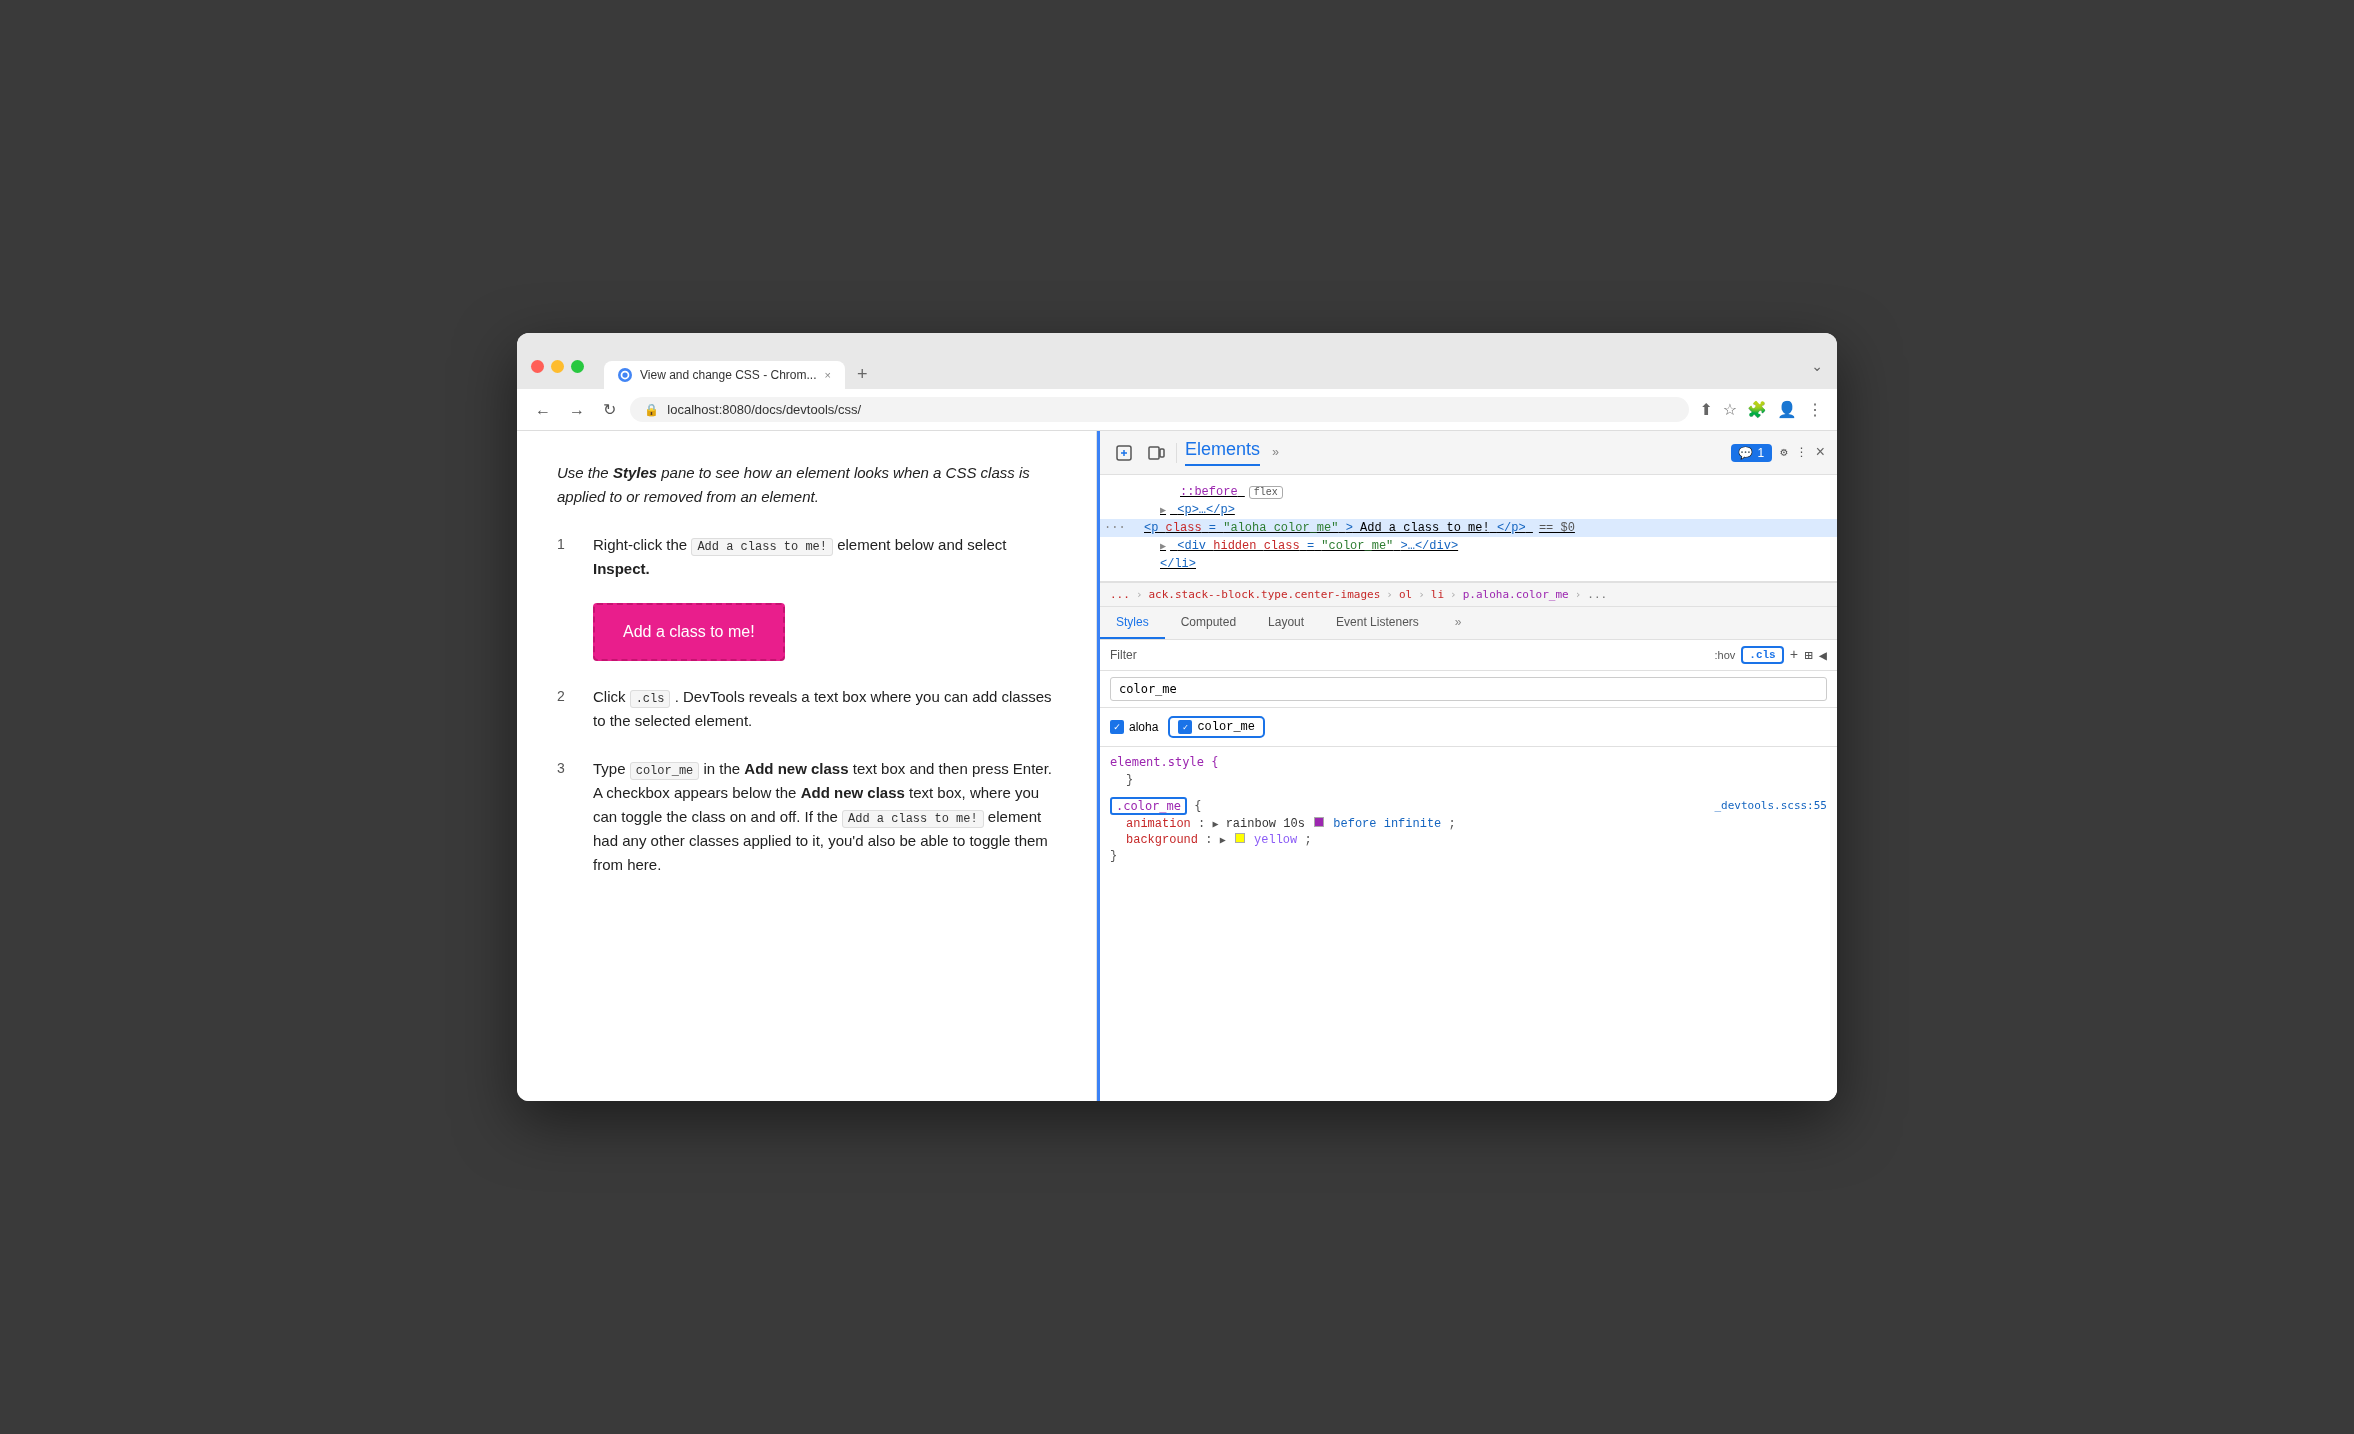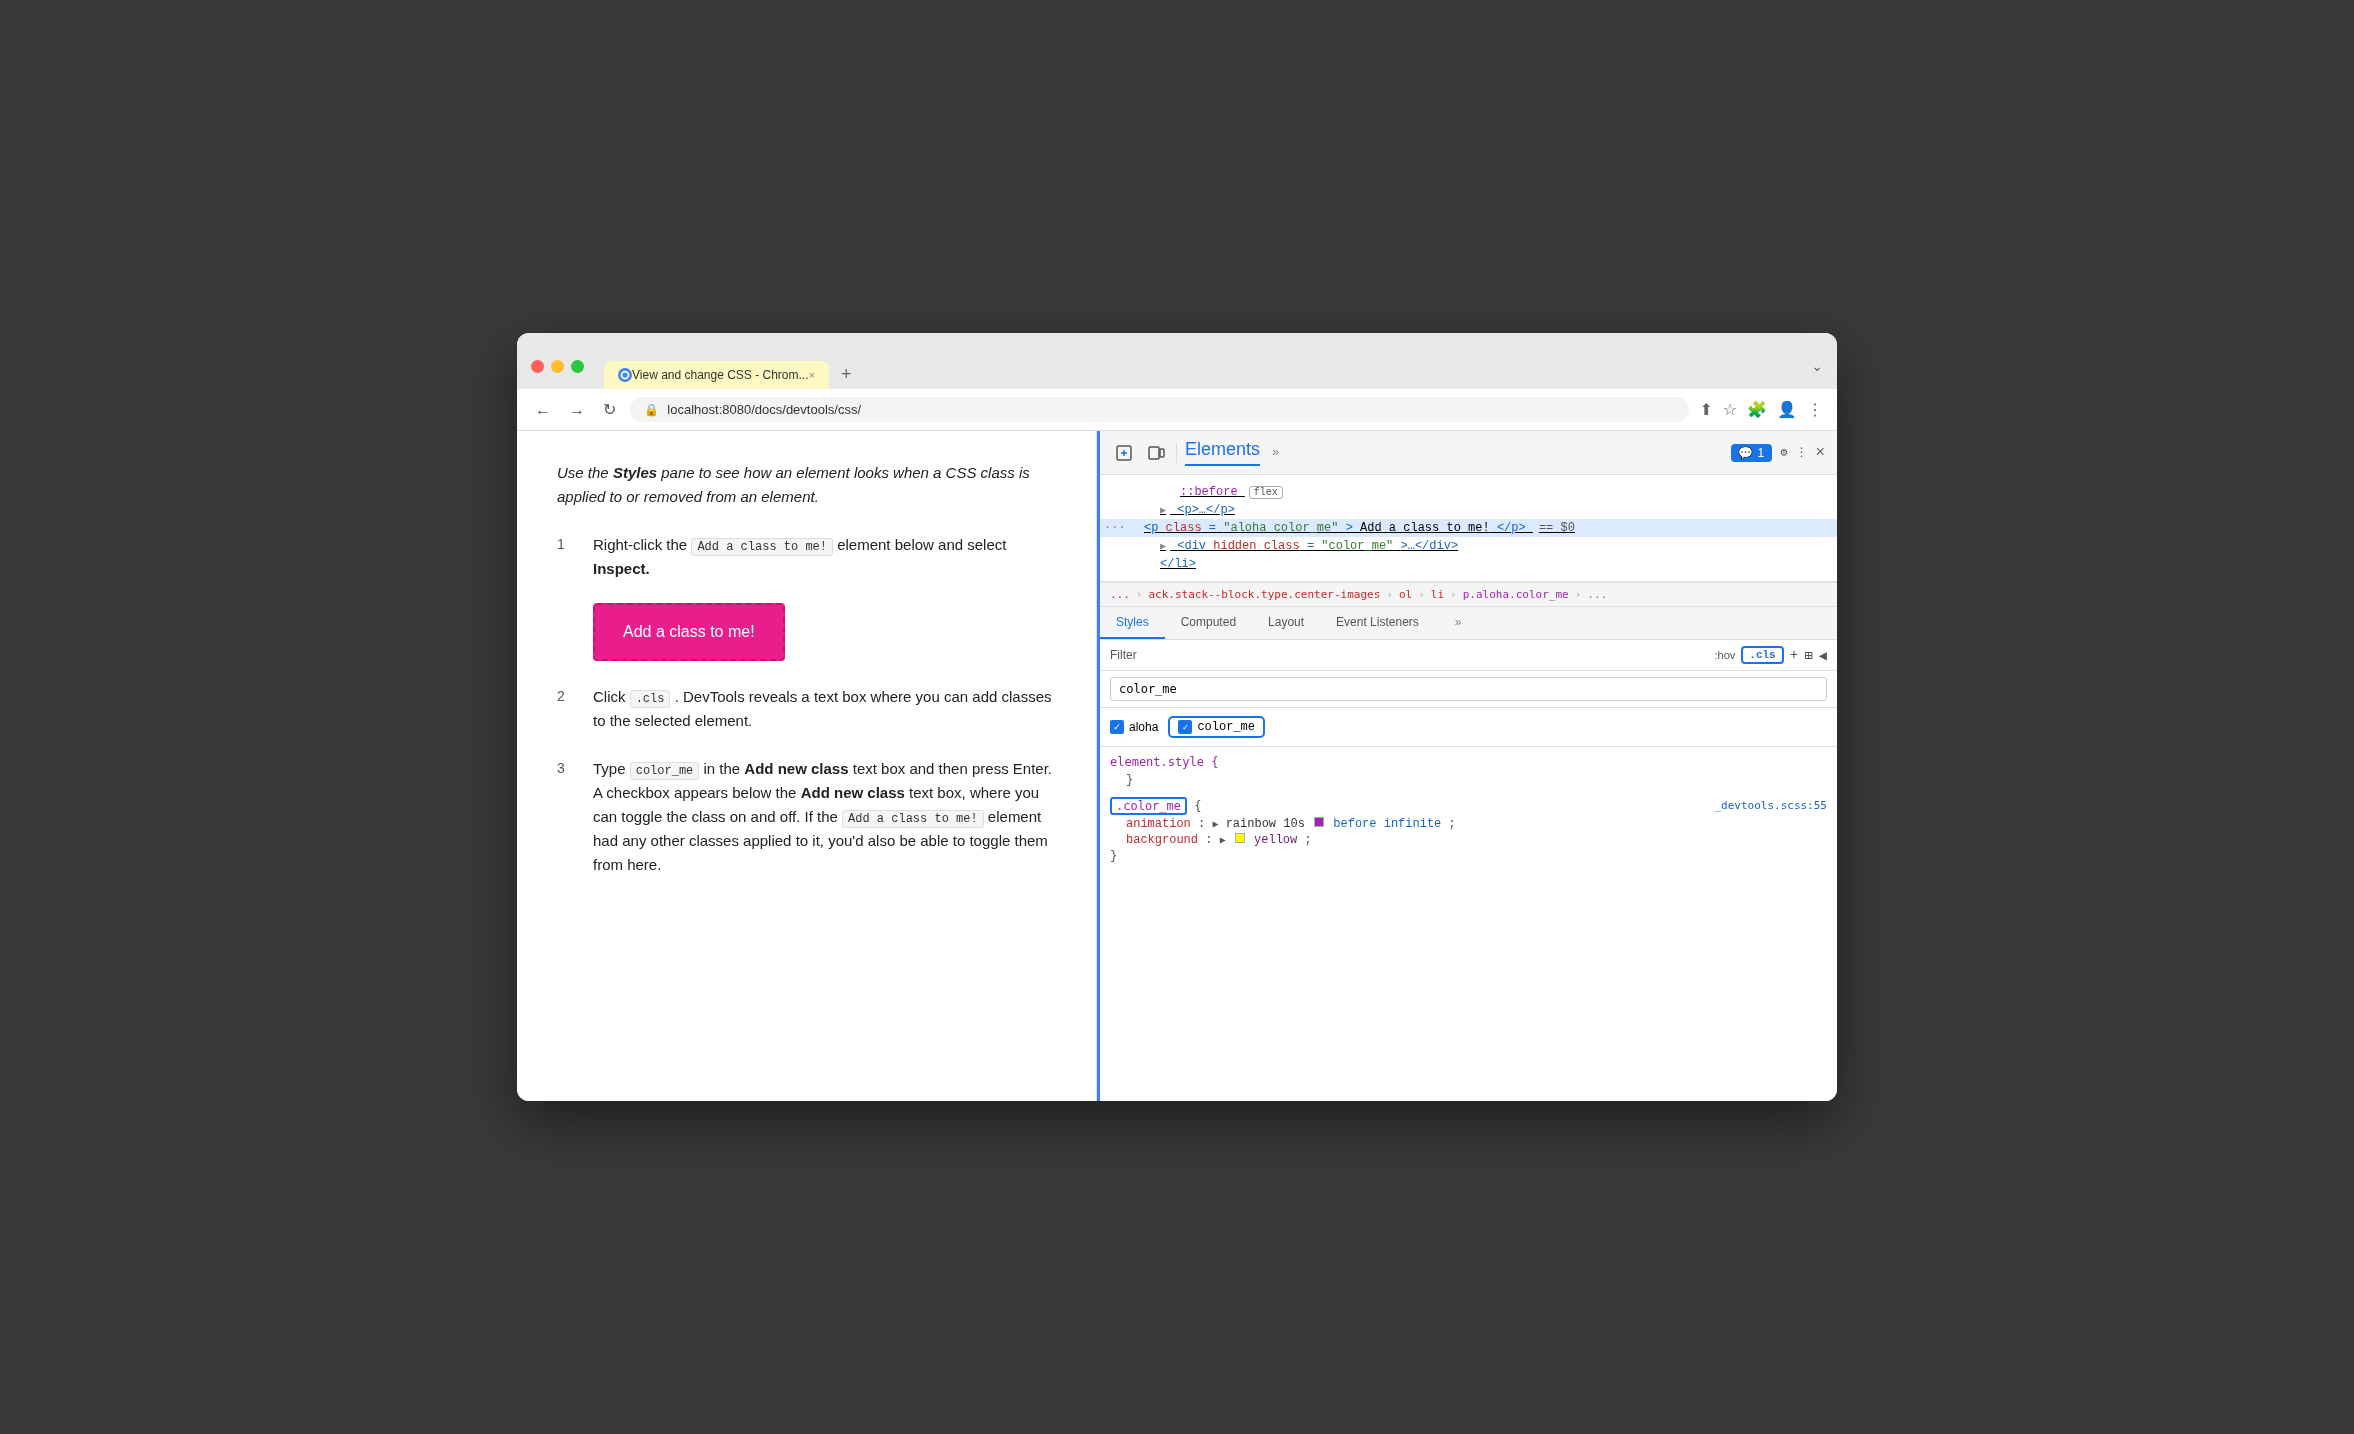--- a/index.html
+++ b/index.html
@@ -39,26 +39,27 @@
     .tl-red { background: #ff5f57; }
     .tl-yellow { background: #febc2e; }
     .tl-green { background: #28c840; }
     .tabs-area {
       display: flex;
       align-items: flex-end;
       margin-left: 10px;
       gap: 4px;
     }
     .tab {
-      background: #fef9c3;
+      background: #ffffff;
       border-radius: 8px 8px 0 0;
       padding: 7px 14px;
       font-size: 12px;
       display: flex;
       align-items: center;
+      gap: 8px;
       color: #333;
       min-width: 220px;
       margin-top: 18px;
     }
     .tab-favicon {
       width: 14px;
       height: 14px;
     }
     .tab-close {
       margin-left: auto;
@@ -697,21 +698,21 @@
                 <span class="color-swatch-purple"></span>
                 <span class="css-keyword">before infinite</span>
                 <span style="color: #555;">;</span>
               </div>
 
               <div style="padding-left: 16px; margin-bottom: 2px;">
                 <span class="css-prop">background</span>
                 <span style="color: #555;">: </span>
                 <span class="triangle-right">▶</span>
                 <span class="color-swatch-yellow"></span>
-                <span style="color: #701a75;">yellow</span>
+                <span style="color: #8b5cf6;">yellow</span>
                 <span style="color: #555;">;</span>
               </div>
               <div style="padding-left: 0; color: #555;">}</div>
             </div>
           </div>
         </div>
       </div>
     </div>
   </div>
 </div>

